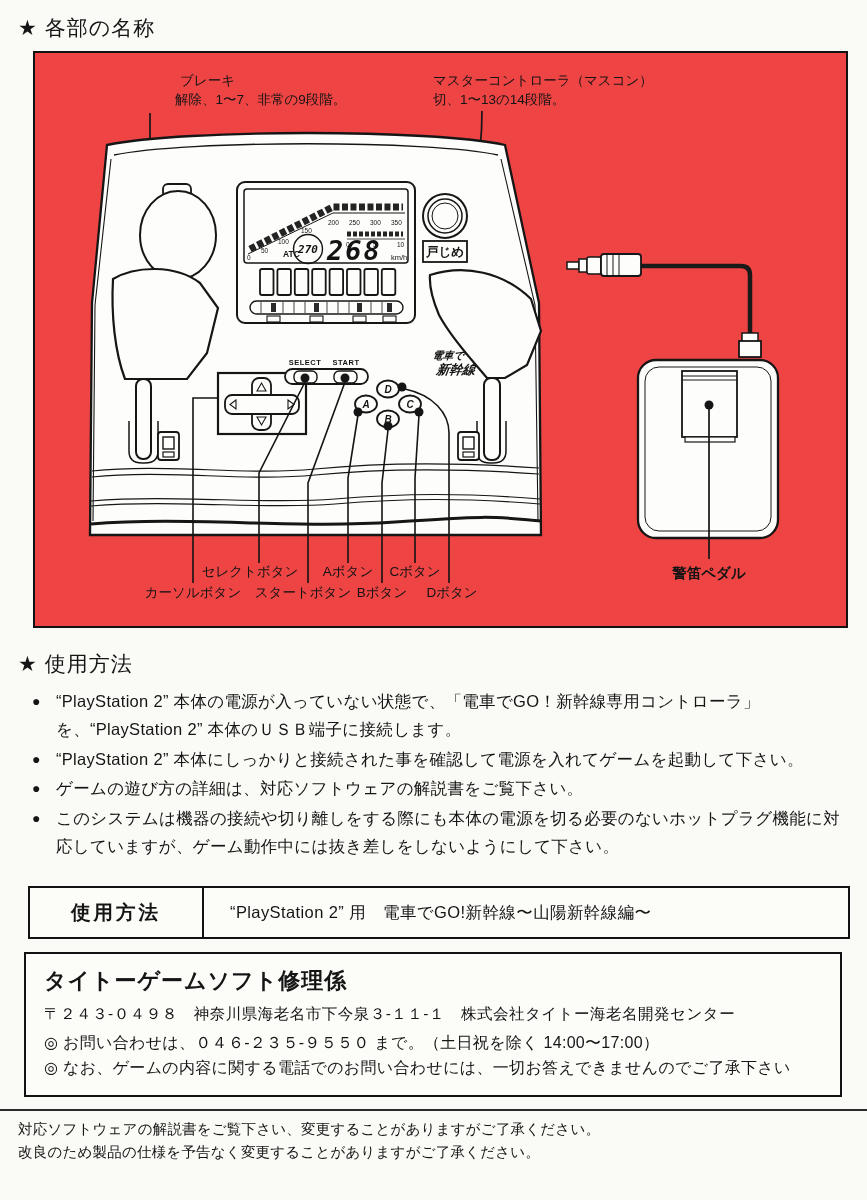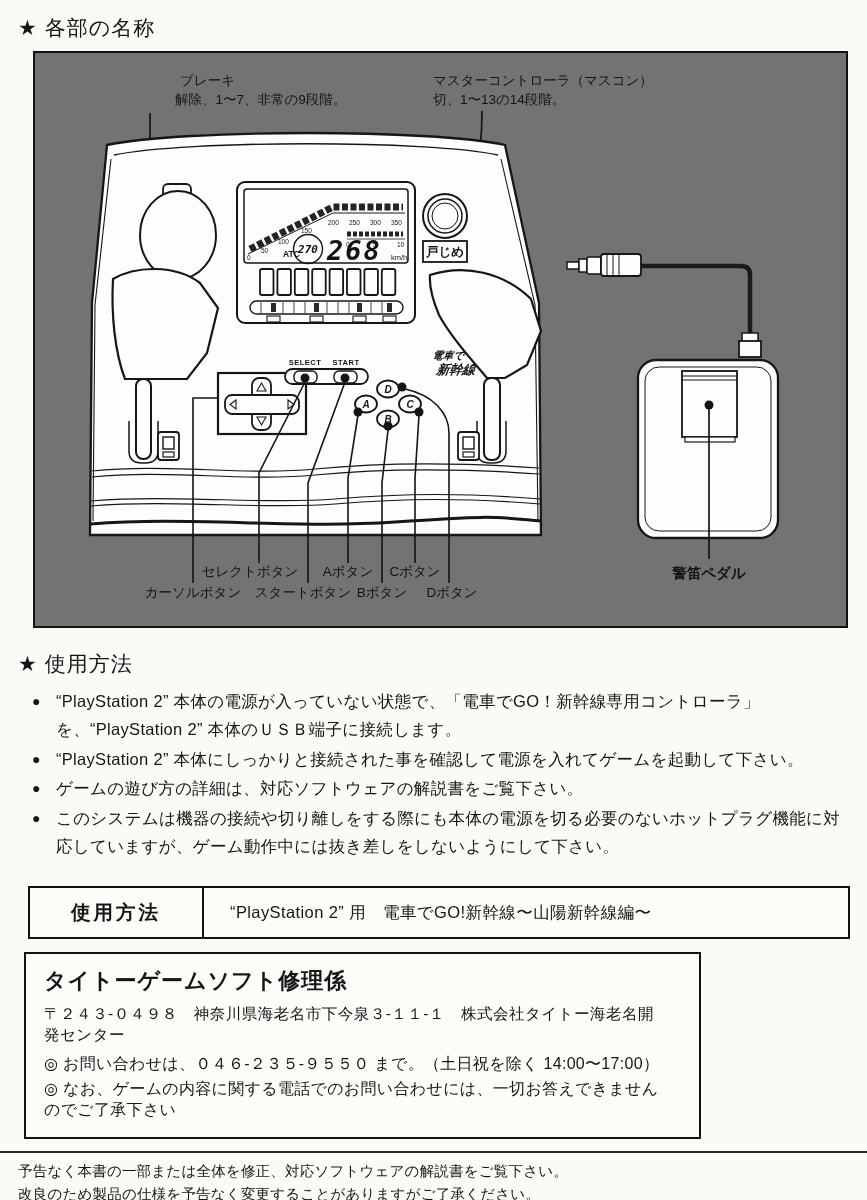--- a/index.html
+++ b/index.html
@@ -4,21 +4,21 @@
 <style>
   html,body{margin:0;padding:0;}
   body{
     width:867px;height:1200px;
     background:#fafaf6;color:#151515;
     font-family:"Liberation Sans","DejaVu Sans",sans-serif;
     overflow:hidden;
   }
   .page{box-sizing:border-box;width:867px;height:1200px;padding:6px 18px 0 18px;}
   .sec-heading{font-size:21px;font-weight:normal;letter-spacing:1px;margin:8px 0 9px 0;}
-  .diagram-box{width:811px;border:2.5px solid #121212;background:#737373;margin-left:15px;}
+  .diagram-box{width:811px;border:2.5px solid #121212;background:#ef4444;margin-left:15px;}
   svg{display:block;}
   svg text{font-family:"Liberation Sans","DejaVu Sans",sans-serif;fill:#141414;}
   .jp13{font-size:13.5px;}
   .tick{font-size:6.5px;}
   .lcd-big{font-size:27px;font-weight:bold;font-style:italic;font-family:"DejaVu Sans Mono","Liberation Mono",monospace;letter-spacing:2px;}
   .lcd-small{font-size:11px;font-weight:bold;font-style:italic;font-family:"DejaVu Sans Mono","Liberation Mono",monospace;}
   .btn-letter{font-size:10px;font-weight:bold;font-style:italic;}
   .ss-label{font-size:7.5px;font-weight:bold;letter-spacing:.5px;}
   .logo-txt{font-weight:bold;font-style:italic;}
   
@@ -26,21 +26,21 @@
   .bullet{display:flex;font-size:16.5px;line-height:1.72;margin:1px 0;}
   .bullet .marker{width:24px;flex:0 0 24px;font-size:14px;padding-top:2px;}
   .bullet .btxt{flex:1;letter-spacing:.3px;}
   .cont-line{margin-left:24px;font-size:16.5px;line-height:1.72;letter-spacing:.3px;}
   
   .soft-box{display:flex;width:818px;border:2.5px solid #121212;margin:26px 0 0 10px;background:#fcfcf9;}
   .soft-title{flex:0 0 172px;display:flex;align-items:center;justify-content:center;
     font-size:19.5px;font-weight:bold;letter-spacing:3px;border-right:2.5px solid #121212;padding:11px 0;}
   .soft-content{flex:1;display:flex;align-items:center;padding-left:26px;font-size:16.5px;letter-spacing:.4px;}
   
-  .repair-box{width:677px;box-sizing:border-box;border:2.5px solid #121212;margin:13px 0 0 6px;
+  .repair-box{width:818px;box-sizing:border-box;border:2.5px solid #121212;margin:13px 0 0 6px;
     padding:10px 36px 12px 18px;background:#fcfcf9;}
   .repair-title{font-size:22px;font-weight:bold;letter-spacing:1px;margin:2px 0 8px 0;}
   .repair-addr{font-size:15.5px;letter-spacing:.5px;margin:0 0 8px 0;}
   .repair-line{font-size:16px;letter-spacing:.3px;margin:4px 0;}
   
   .footer-rule{border-top:2px solid #2a2a2a;margin:12px -18px 0 -18px;}
   .footer{display:flex;justify-content:space-between;align-items:flex-end;padding-top:7px;}
   .footer-notes div{font-size:14.5px;line-height:1.55;letter-spacing:.2px;}
 </style>
 </head>
@@ -296,19 +296,19 @@
   <div class="repair-box">
     <div class="repair-title">タイトーゲームソフト修理係</div>
     <div class="repair-addr">〒２４３-０４９８　神奈川県海老名市下今泉３-１１-１　株式会社タイトー海老名開発センター</div>
     <div class="repair-line">◎ お問い合わせは、０４６-２３５-９５５０ まで。（土日祝を除く 14:00〜17:00）</div>
     <div class="repair-line">◎ なお、ゲームの内容に関する電話でのお問い合わせには、一切お答えできませんのでご了承下さい</div>
   </div>
 
   <div class="footer-rule"></div>
   <div class="footer">
     <div class="footer-notes">
-      <div>予告なく本書の一部または全体を修正、対応ソフトウェアの解説書をご覧下さい。</div>
+      <div>対応ソフトウェアの解説書をご覧下さい、変更することがありますがご了承ください。</div>
       <div>改良のため製品の仕様を予告なく変更することがありますがご了承ください。</div>
     </div>
 
   </div>
 
 </div>
 
 </body></html>

